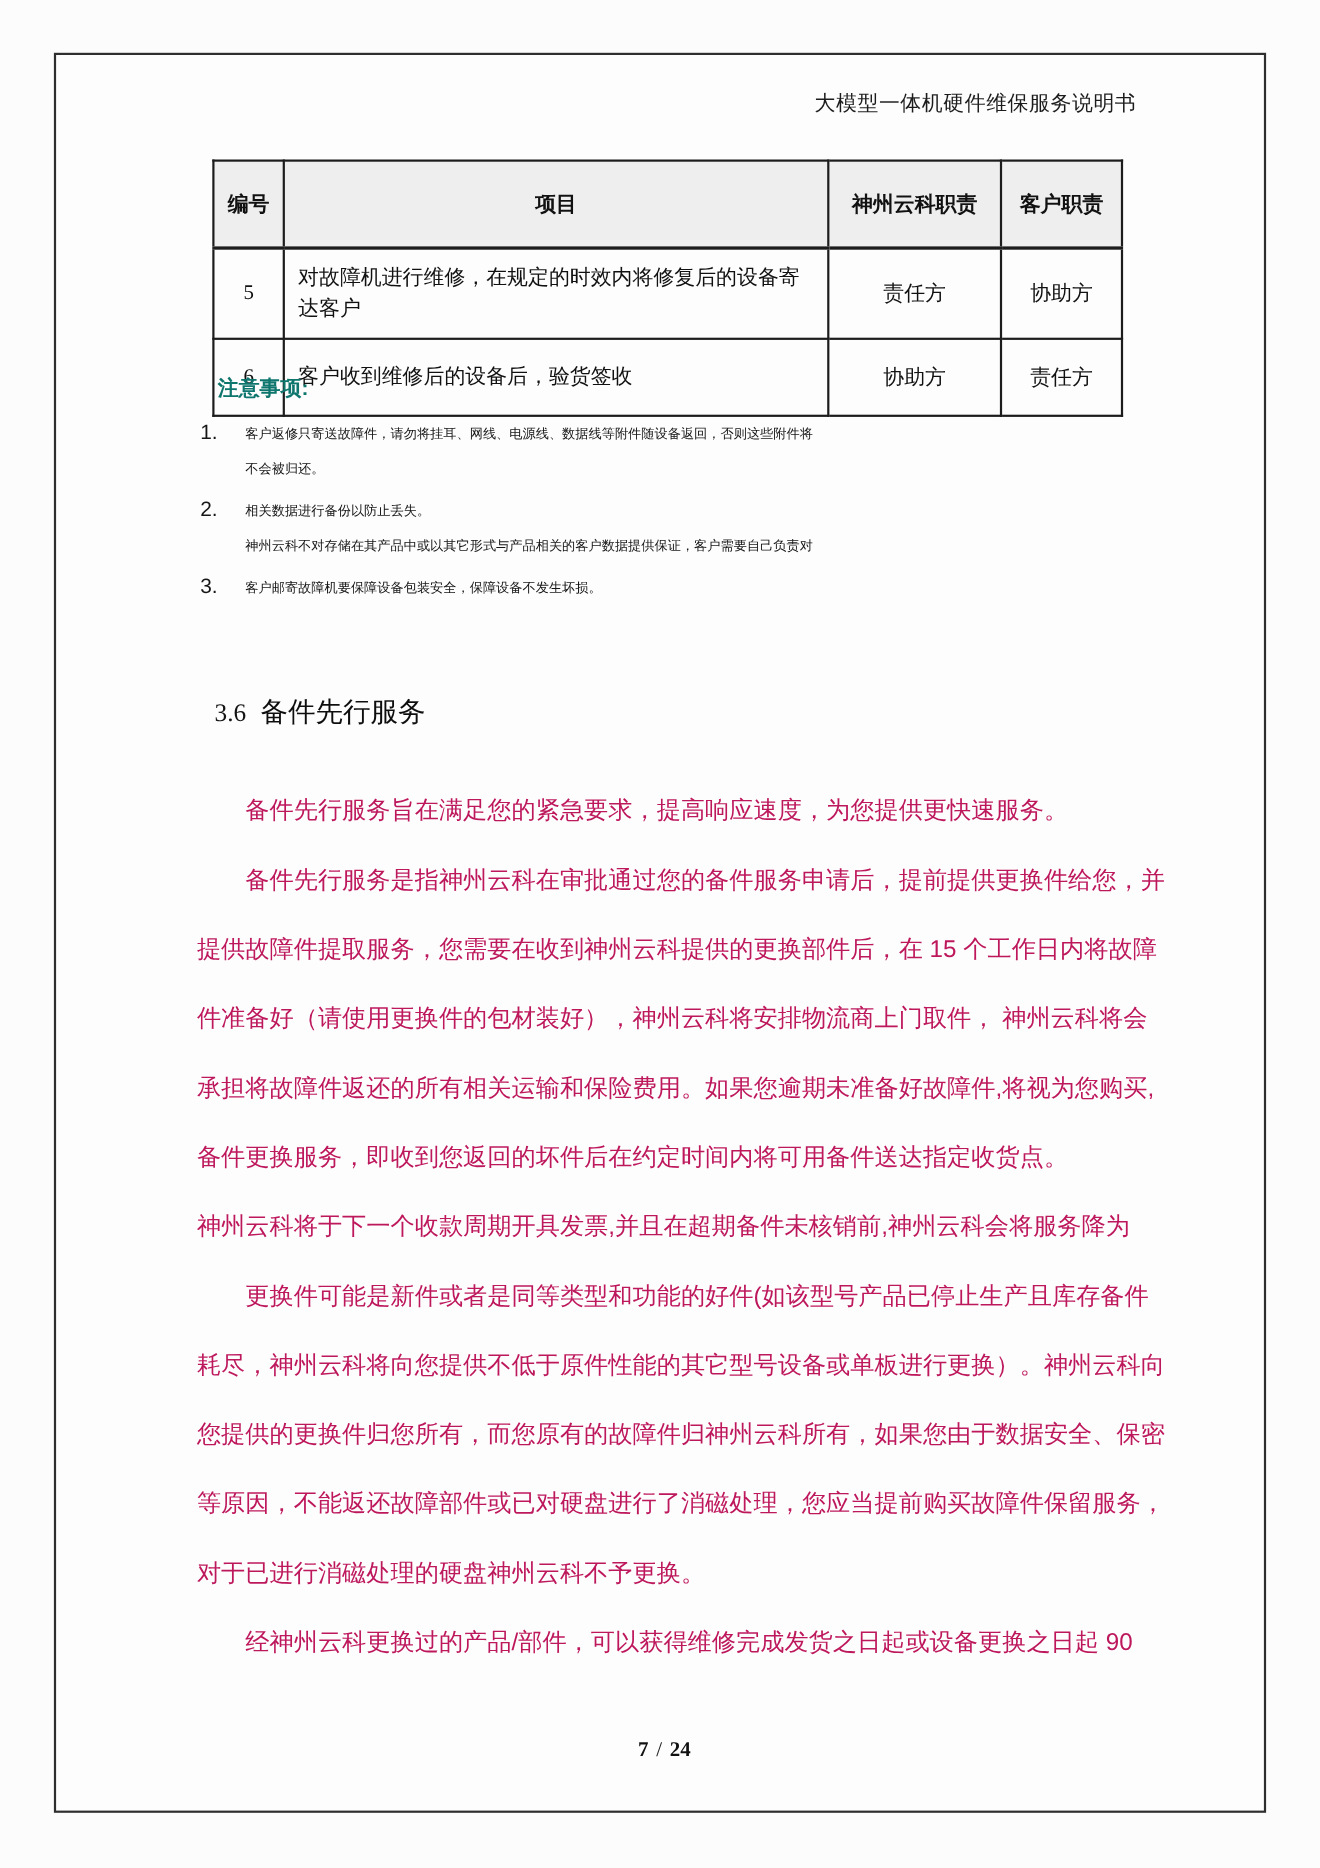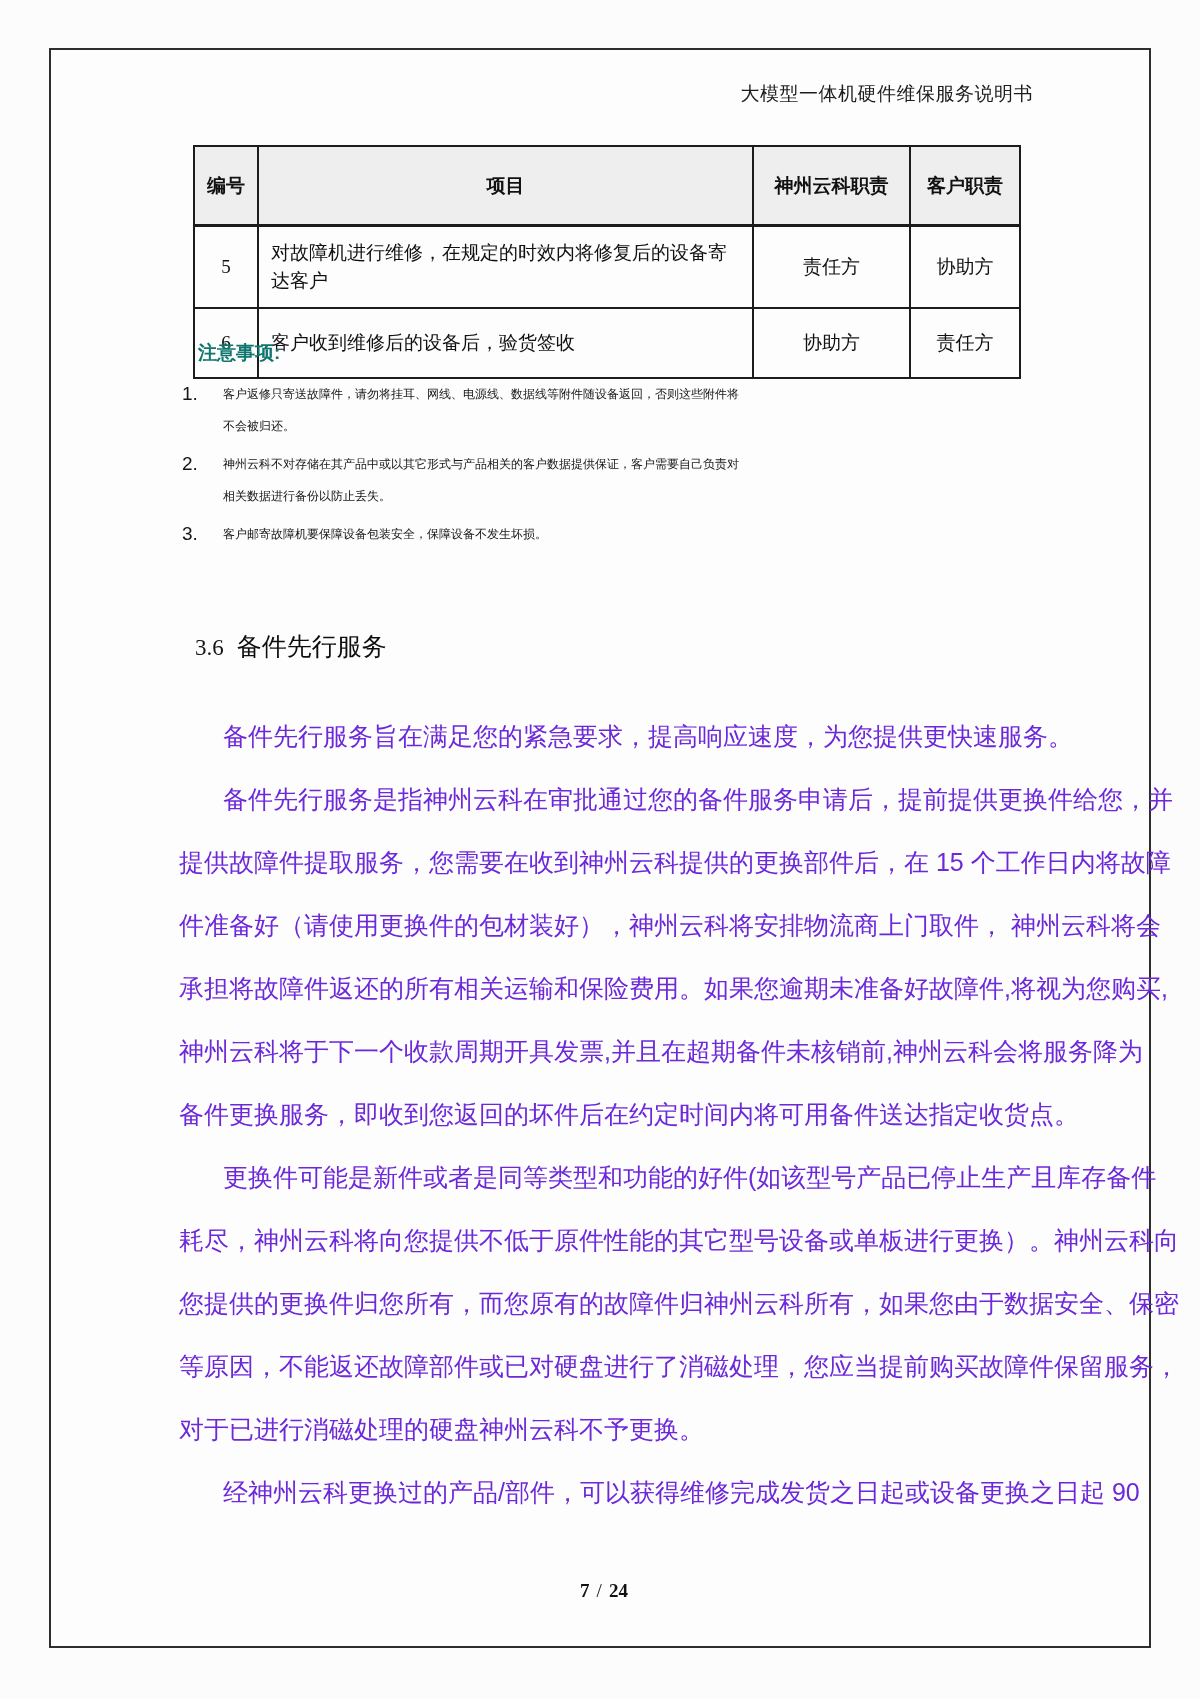--- a/index.html
+++ b/index.html
@@ -124,23 +124,23 @@
 
   .body-lines {
     position: absolute;
     left: 179px;
     top: 705px;
     width: 860px;
   }
   .body-line {
     height: 63px;
     line-height: 63px;
-    font-size: 25px;
+    font-size: 22px;
     white-space: pre;
-    color: #6d28d9;
+    color: #be185d;
   }
   .body-line.indent { padding-left: 44px; }
 
   .page-footer {
     position: absolute;
     left: 0;
     top: 1580px;
     width: 1208px;
     text-align: center;
     font-family: "Liberation Serif", serif;
@@ -194,44 +194,44 @@
   <div class="note-item">
     <div class="note-num">1.</div>
     <div class="note-lines">
       <div class="note-line">客户返修只寄送故障件，请勿将挂耳、网线、电源线、数据线等附件随设备返回，否则这些附件将</div>
       <div class="note-line">不会被归还。</div>
     </div>
   </div>
   <div class="note-item">
     <div class="note-num">2.</div>
     <div class="note-lines">
+      <div class="note-line">相关数据进行备份以防止丢失。</div>
       <div class="note-line">神州云科不对存储在其产品中或以其它形式与产品相关的客户数据提供保证，客户需要自己负责对</div>
-      <div class="note-line">相关数据进行备份以防止丢失。</div>
     </div>
   </div>
   <div class="note-item">
     <div class="note-num">3.</div>
     <div class="note-lines">
       <div class="note-line">客户邮寄故障机要保障设备包装安全，保障设备不发生坏损。</div>
     </div>
   </div>
 </div>
 
 <div class="section-heading">
   <span class="section-num">3.6</span><span class="section-title">备件先行服务</span>
 </div>
 
 <div class="body-lines">
   <div class="body-line indent">备件先行服务旨在满足您的紧急要求，提高响应速度，为您提供更快速服务。</div>
   <div class="body-line indent">备件先行服务是指神州云科在审批通过您的备件服务申请后，提前提供更换件给您，并</div>
   <div class="body-line">提供故障件提取服务，您需要在收到神州云科提供的更换部件后，在 15 个工作日内将故障</div>
   <div class="body-line">件准备好（请使用更换件的包材装好），神州云科将安排物流商上门取件， 神州云科将会</div>
   <div class="body-line">承担将故障件返还的所有相关运输和保险费用。如果您逾期未准备好故障件,将视为您购买,</div>
+  <div class="body-line">备件更换服务，即收到您返回的坏件后在约定时间内将可用备件送达指定收货点。</div>
   <div class="body-line">神州云科将于下一个收款周期开具发票,并且在超期备件未核销前,神州云科会将服务降为</div>
-  <div class="body-line">备件更换服务，即收到您返回的坏件后在约定时间内将可用备件送达指定收货点。</div>
   <div class="body-line indent">更换件可能是新件或者是同等类型和功能的好件(如该型号产品已停止生产且库存备件</div>
   <div class="body-line">耗尽，神州云科将向您提供不低于原件性能的其它型号设备或单板进行更换）。神州云科向</div>
   <div class="body-line">您提供的更换件归您所有，而您原有的故障件归神州云科所有，如果您由于数据安全、保密</div>
   <div class="body-line">等原因，不能返还故障部件或已对硬盘进行了消磁处理，您应当提前购买故障件保留服务，</div>
   <div class="body-line">对于已进行消磁处理的硬盘神州云科不予更换。</div>
   <div class="body-line indent">经神州云科更换过的产品/部件，可以获得维修完成发货之日起或设备更换之日起 90</div>
 </div>
 
 <div class="page-footer">
   <span class="pg-num">7</span><span class="pg-sep">/</span><span class="pg-num">24</span>

